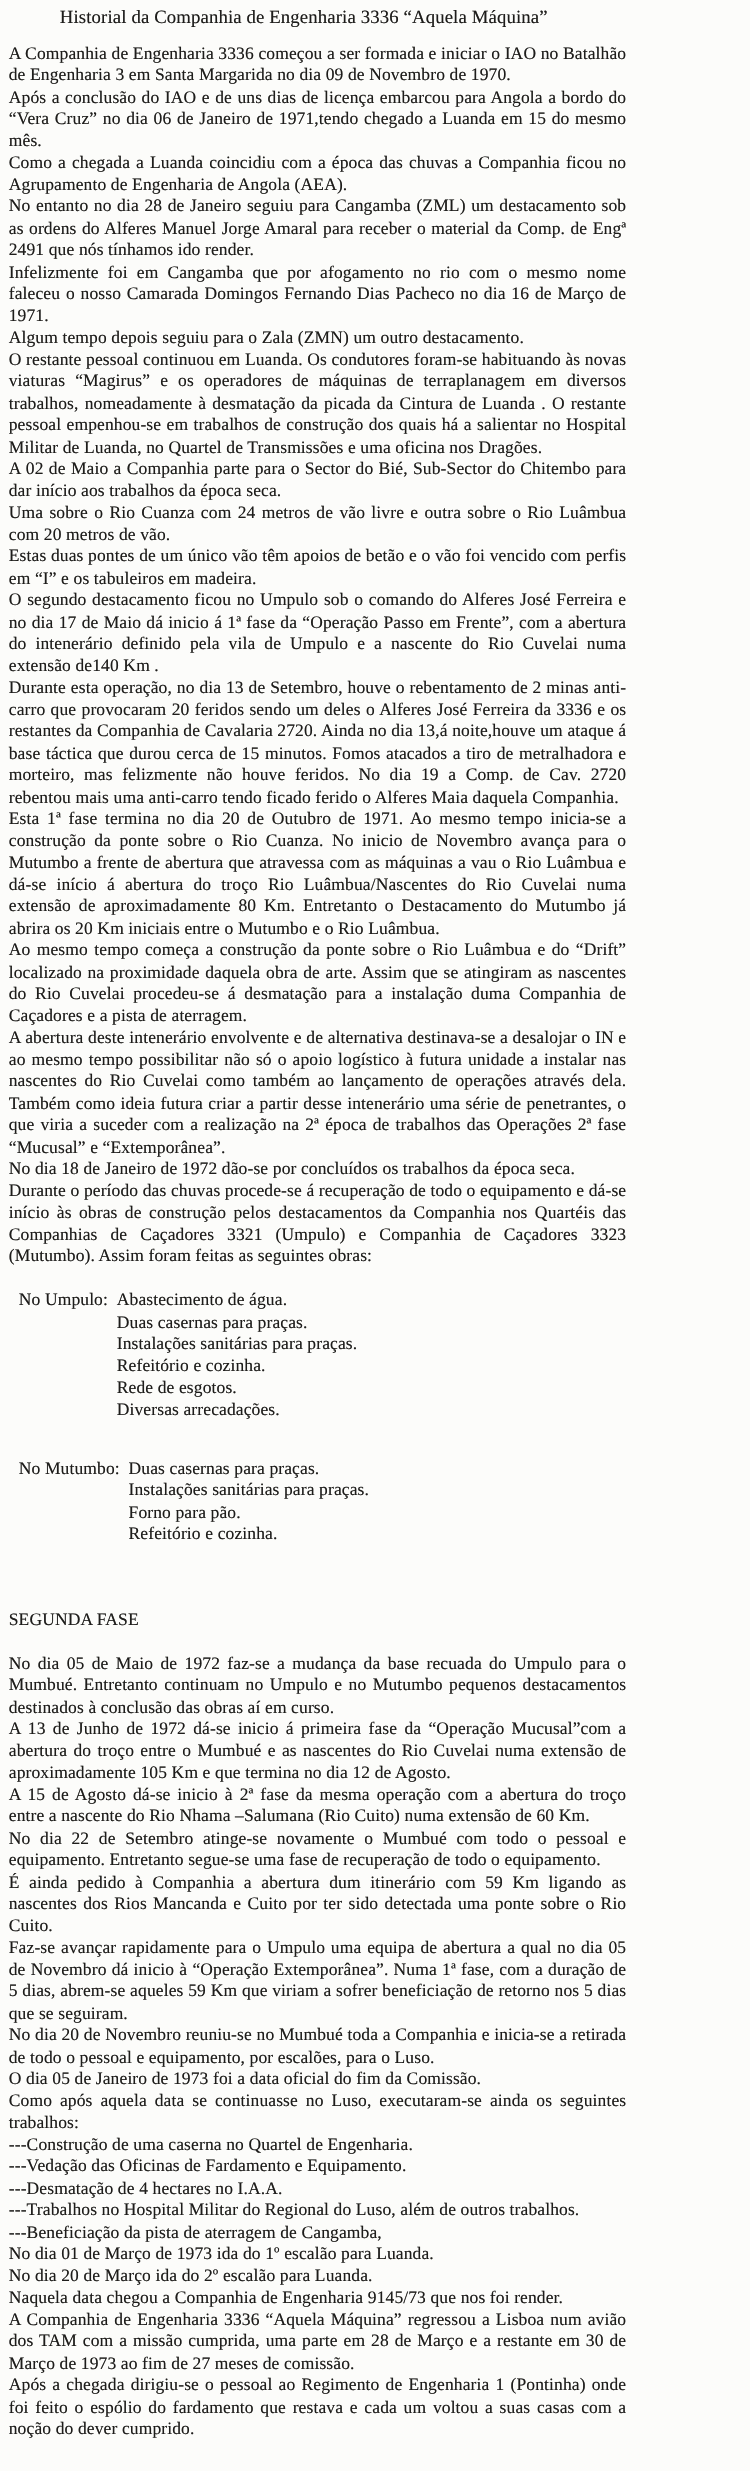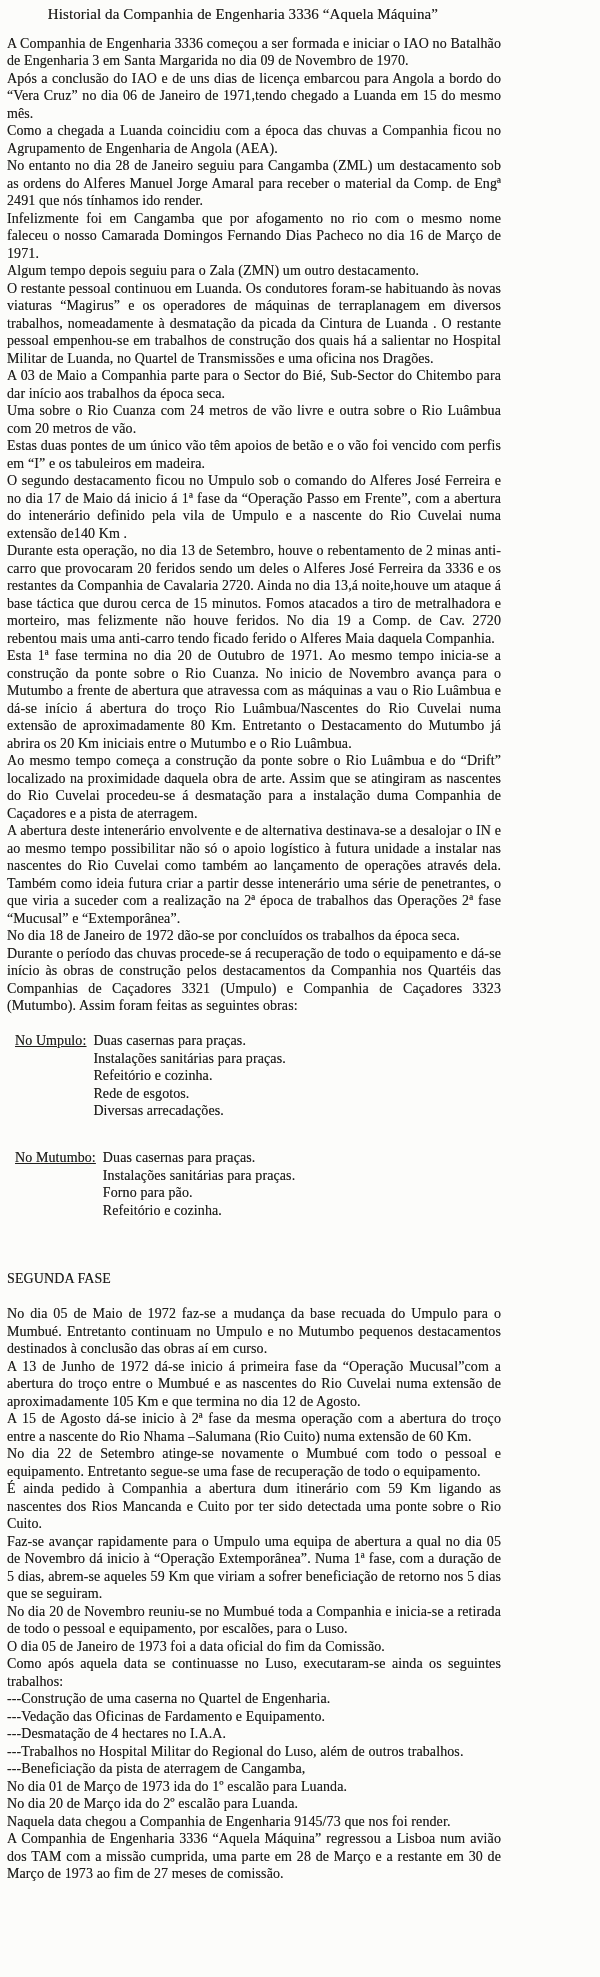--- a/index.html
+++ b/index.html
@@ -49,52 +49,52 @@
   .block-list {
     display: grid;
     grid-template-columns: max-content 1fr;
     column-gap: 7px;
     margin-left: 8px;
   }
   .list-label {
     grid-column: 1;
     grid-row: 1;
     white-space: nowrap;
-    text-decoration: underline;
   }
   .list-item {
     grid-column: 2;
   }
 </style>
 </head>
 <body>
 
 <div class="page">
   <h1 class="doc-title">Historial da Companhia de Engenharia 3336  “Aquela Máquina”</h1>
   <div>
       <p class="block-p">A Companhia de Engenharia 3336 começou a ser formada e iniciar o IAO no Batalhão de Engenharia 3 em Santa Margarida no dia 09 de Novembro de 1970.</p>
       <p class="block-p">Após a conclusão do IAO e de uns dias de licença embarcou para Angola a bordo do “Vera Cruz” no dia 06 de Janeiro de 1971,tendo chegado a Luanda em 15 do mesmo mês.</p>
       <p class="block-p">Como a chegada a Luanda coincidiu com a época das chuvas a Companhia ficou no Agrupamento de Engenharia de Angola (AEA).</p>
       <p class="block-p">No entanto no dia 28 de Janeiro seguiu para Cangamba (ZML) um destacamento sob as ordens do Alferes Manuel Jorge Amaral para receber o material da Comp. de Engª 2491 que nós tínhamos ido render.</p>
       <p class="block-p">Infelizmente foi em Cangamba que por afogamento no rio com o mesmo nome faleceu o nosso Camarada Domingos Fernando Dias Pacheco no dia 16 de Março de 1971.</p>
       <p class="block-p">Algum tempo depois seguiu para o Zala (ZMN) um outro destacamento.</p>
       <p class="block-p">O restante pessoal continuou em Luanda. Os condutores foram-se habituando às novas viaturas “Magirus” e os operadores de máquinas de terraplanagem em diversos trabalhos, nomeadamente à desmatação da picada da Cintura de Luanda . O restante pessoal empenhou-se em trabalhos de construção dos quais há a salientar no Hospital Militar de Luanda, no Quartel de Transmissões e uma oficina nos Dragões.</p>
-      <p class="block-p">A 03 de Maio a Companhia parte para o Sector do Bié, Sub-Sector do Chitembo para dar início aos trabalhos da época seca.</p>
+      <p class="block-p">A 02 de Maio a Companhia parte para o Sector do Bié, Sub-Sector do Chitembo para dar início aos trabalhos da época seca.</p>
       <p class="block-p">Uma sobre o Rio Cuanza com 24 metros de vão livre e outra sobre o Rio Luâmbua com 20 metros de vão.</p>
       <p class="block-p">Estas duas pontes de um único vão têm apoios de betão e o vão foi vencido com perfis em “I” e os tabuleiros em madeira.</p>
       <p class="block-p">O segundo destacamento ficou no Umpulo sob o comando do Alferes José Ferreira e no dia 17 de Maio dá inicio á 1ª fase da “Operação Passo em Frente”, com a abertura do intenerário definido pela vila de Umpulo e a nascente do Rio Cuvelai numa extensão de140 Km .</p>
       <p class="block-p">Durante esta operação, no dia 13 de Setembro, houve o rebentamento de 2 minas anti-carro que provocaram 20 feridos sendo um deles o Alferes José Ferreira da 3336 e os restantes da Companhia de Cavalaria 2720. Ainda no dia 13,á noite,houve um ataque á base táctica que durou cerca de 15 minutos. Fomos atacados a tiro de metralhadora e morteiro, mas felizmente não houve feridos. No dia 19 a Comp. de Cav. 2720 rebentou mais uma anti-carro tendo ficado ferido o Alferes Maia daquela Companhia.</p>
       <p class="block-p">Esta 1ª fase termina no dia 20 de Outubro de 1971. Ao mesmo tempo inicia-se a construção da ponte sobre o Rio Cuanza. No inicio de Novembro avança para o Mutumbo a frente de abertura que atravessa com as máquinas a vau o Rio Luâmbua e dá-se início á abertura do troço Rio Luâmbua/Nascentes do Rio Cuvelai numa extensão de aproximadamente 80 Km. Entretanto o Destacamento do Mutumbo já abrira os 20 Km iniciais entre o Mutumbo e o Rio Luâmbua.</p>
       <p class="block-p">Ao mesmo tempo começa a construção da ponte sobre o Rio Luâmbua e do “Drift” localizado na proximidade daquela obra de arte. Assim que se atingiram as nascentes do Rio Cuvelai procedeu-se á desmatação para a instalação duma Companhia de Caçadores e a pista de aterragem.</p>
       <p class="block-p">A abertura deste intenerário envolvente e de alternativa destinava-se a desalojar o IN e ao mesmo tempo possibilitar não só o apoio logístico à futura unidade a instalar nas nascentes do Rio Cuvelai como também ao lançamento de operações através dela. Também como ideia futura criar a partir desse intenerário uma série de penetrantes, o que viria a suceder com a realização na 2ª época de trabalhos das Operações 2ª fase “Mucusal” e “Extemporânea”.</p>
       <p class="block-p">No dia 18 de Janeiro de 1972 dão-se por concluídos os trabalhos da época seca.</p>
       <p class="block-p">Durante o período das chuvas procede-se á recuperação de todo o equipamento e dá-se início às obras de construção pelos destacamentos da Companhia nos Quartéis das Companhias de Caçadores 3321 (Umpulo) e Companhia de Caçadores 3323 (Mutumbo). Assim foram feitas as seguintes obras:</p>
       <div class="block-gap" style="height: 17.5px;"></div>
       <div class="block-list">
         <span class="list-label">No Umpulo:</span>
+        <div class="list-item">Abastecimento de água.</div>
         <div class="list-item">Duas casernas para praças.</div>
         <div class="list-item">Instalações sanitárias para praças.</div>
         <div class="list-item">Refeitório e cozinha.</div>
         <div class="list-item">Rede de esgotos.</div>
         <div class="list-item">Diversas arrecadações.</div>
       </div>
       <div class="block-gap" style="height: 29.75px;"></div>
       <div class="block-list">
         <span class="list-label">No Mutumbo:</span>
         <div class="list-item">Duas casernas para praças.</div>
@@ -116,14 +116,15 @@
       <p class="block-p">Como após aquela data se continuasse no Luso, executaram-se ainda os seguintes trabalhos:</p>
       <p class="block-p">---Construção de uma caserna no Quartel de Engenharia.</p>
       <p class="block-p">---Vedação das Oficinas de Fardamento e Equipamento.</p>
       <p class="block-p">---Desmatação de 4 hectares no I.A.A.</p>
       <p class="block-p">---Trabalhos no Hospital Militar do Regional do Luso, além de outros trabalhos.</p>
       <p class="block-p">---Beneficiação da pista de aterragem de Cangamba,</p>
       <p class="block-p">No dia 01 de Março de 1973 ida do 1º escalão para Luanda.</p>
       <p class="block-p">No dia 20 de Março ida do 2º escalão para Luanda.</p>
       <p class="block-p">Naquela data chegou a Companhia de Engenharia 9145/73 que nos foi render.</p>
       <p class="block-p">A Companhia de Engenharia 3336 “Aquela Máquina” regressou a Lisboa num avião dos TAM com a missão cumprida, uma parte em 28 de Março e a restante em 30 de Março de 1973 ao fim de 27 meses de comissão.</p>
+      <p class="block-p">Após a chegada dirigiu-se o pessoal ao Regimento de Engenharia 1 (Pontinha) onde foi feito o espólio do fardamento que restava e cada um voltou a suas casas com a noção do dever cumprido.</p>
     </div>
 </div>
 
 </body></html>

